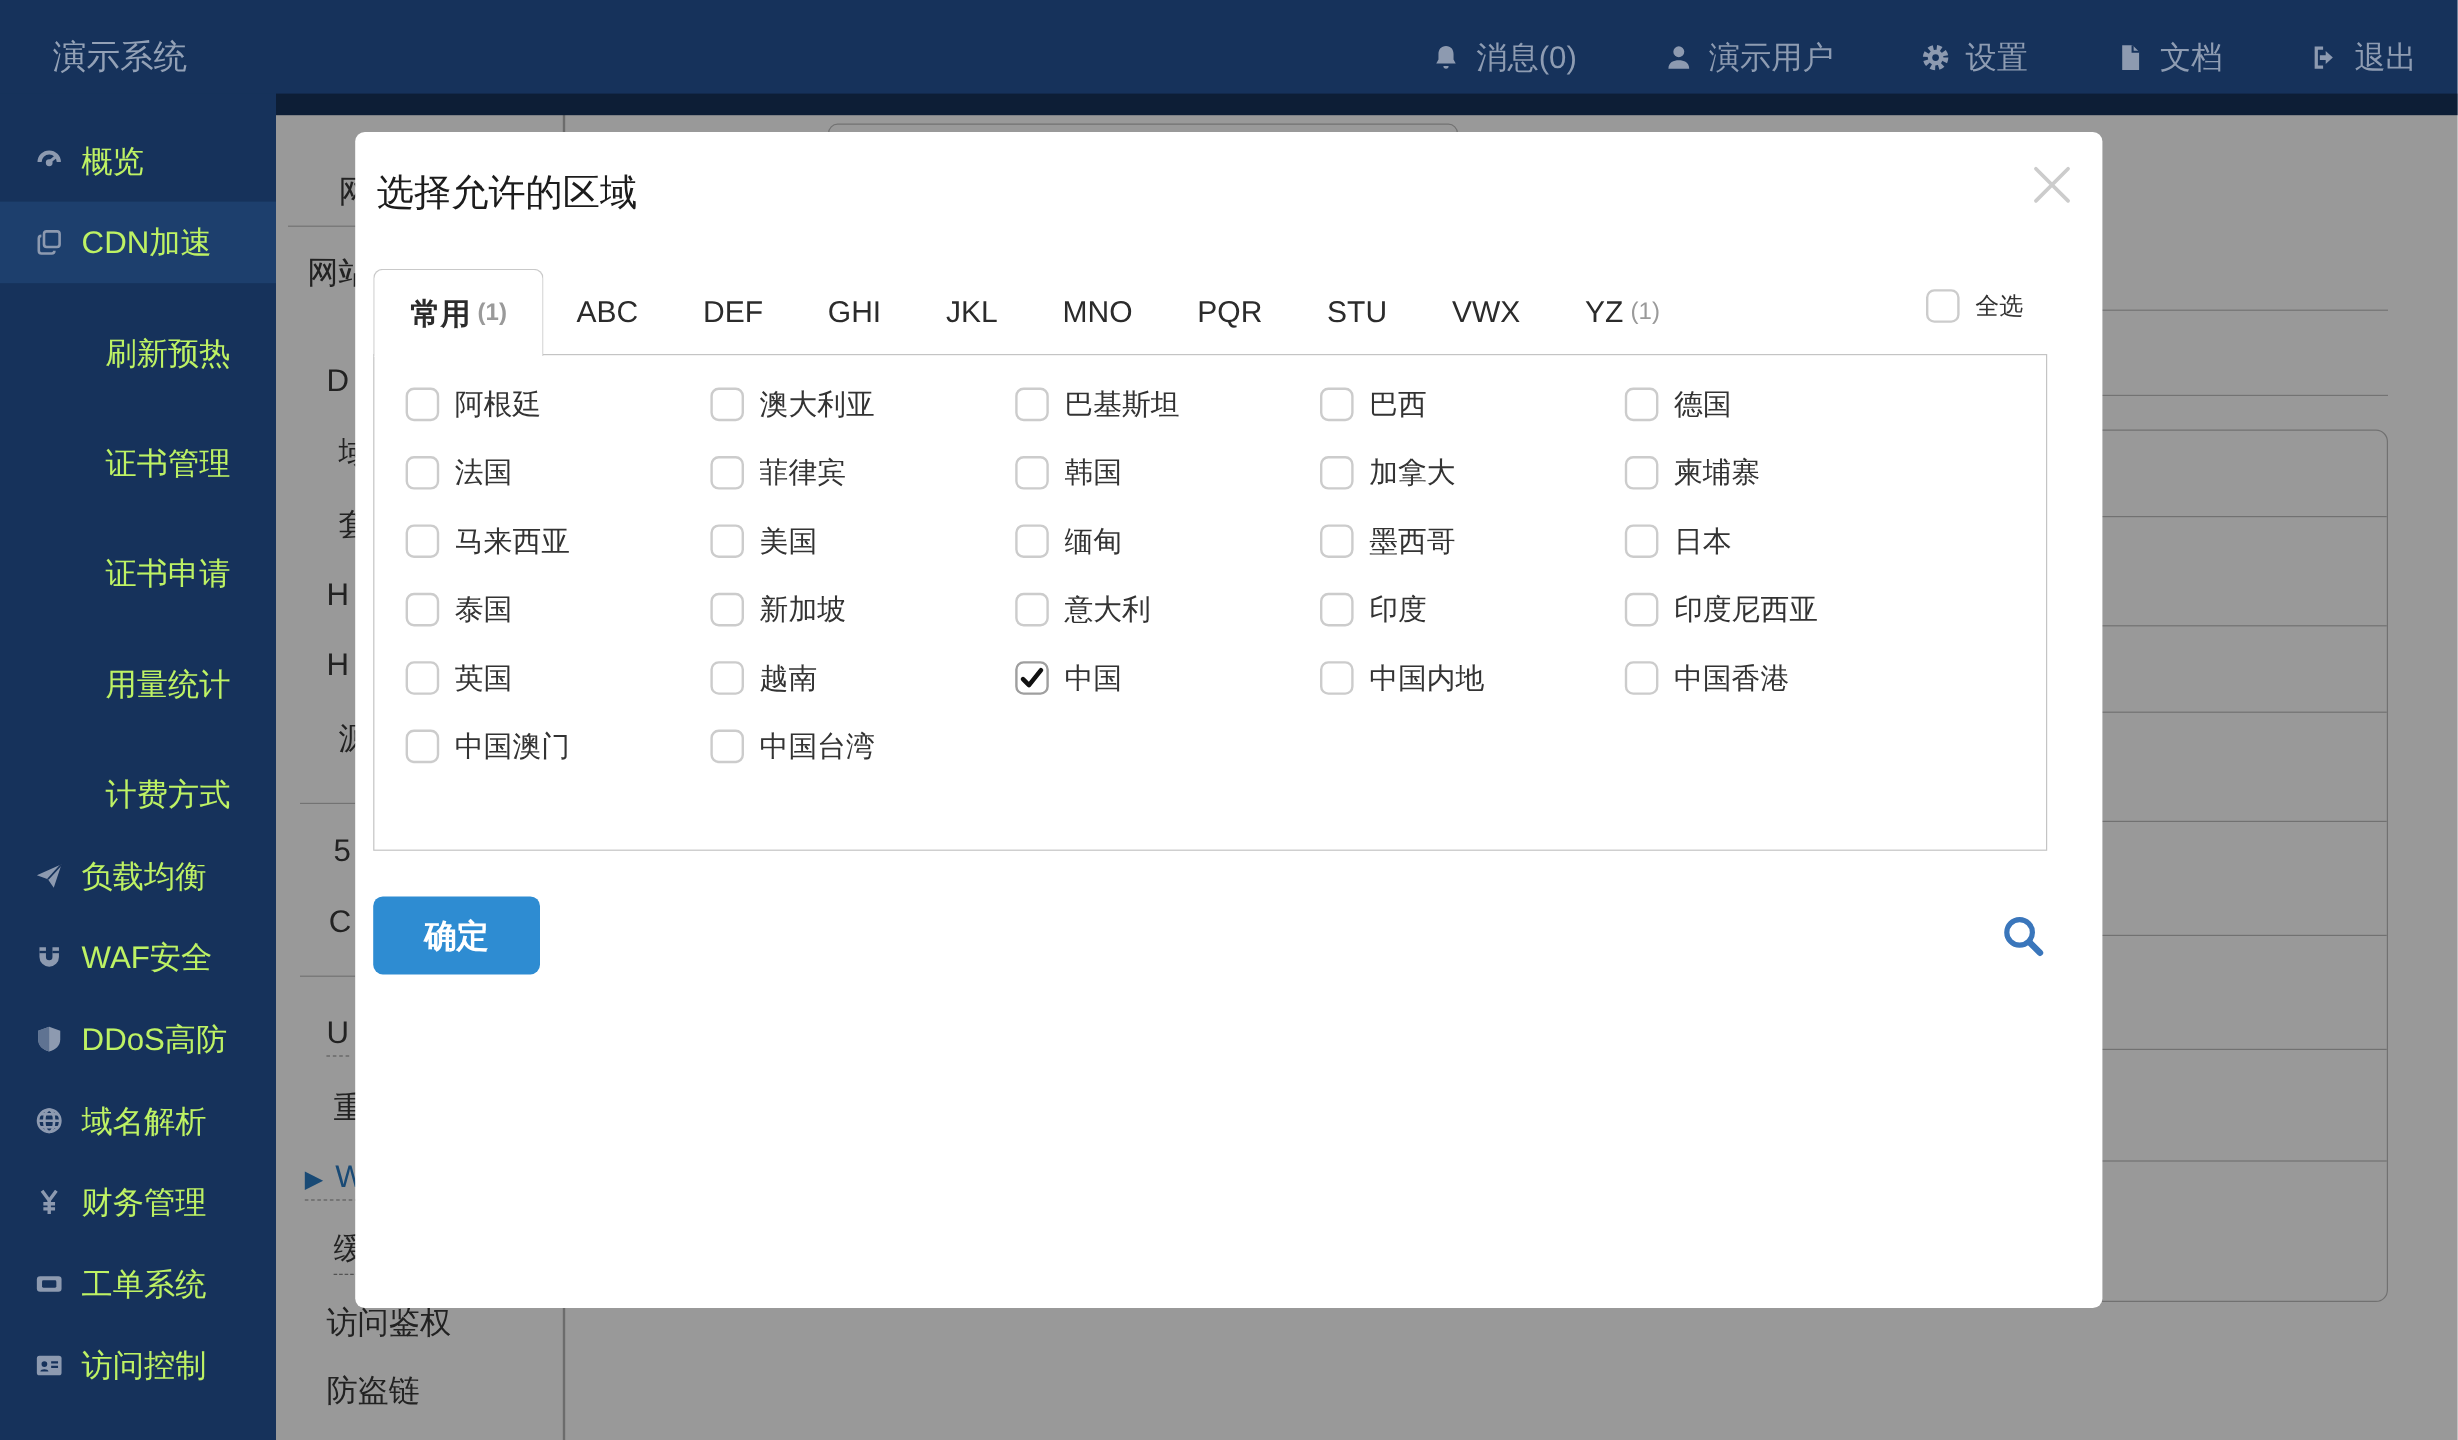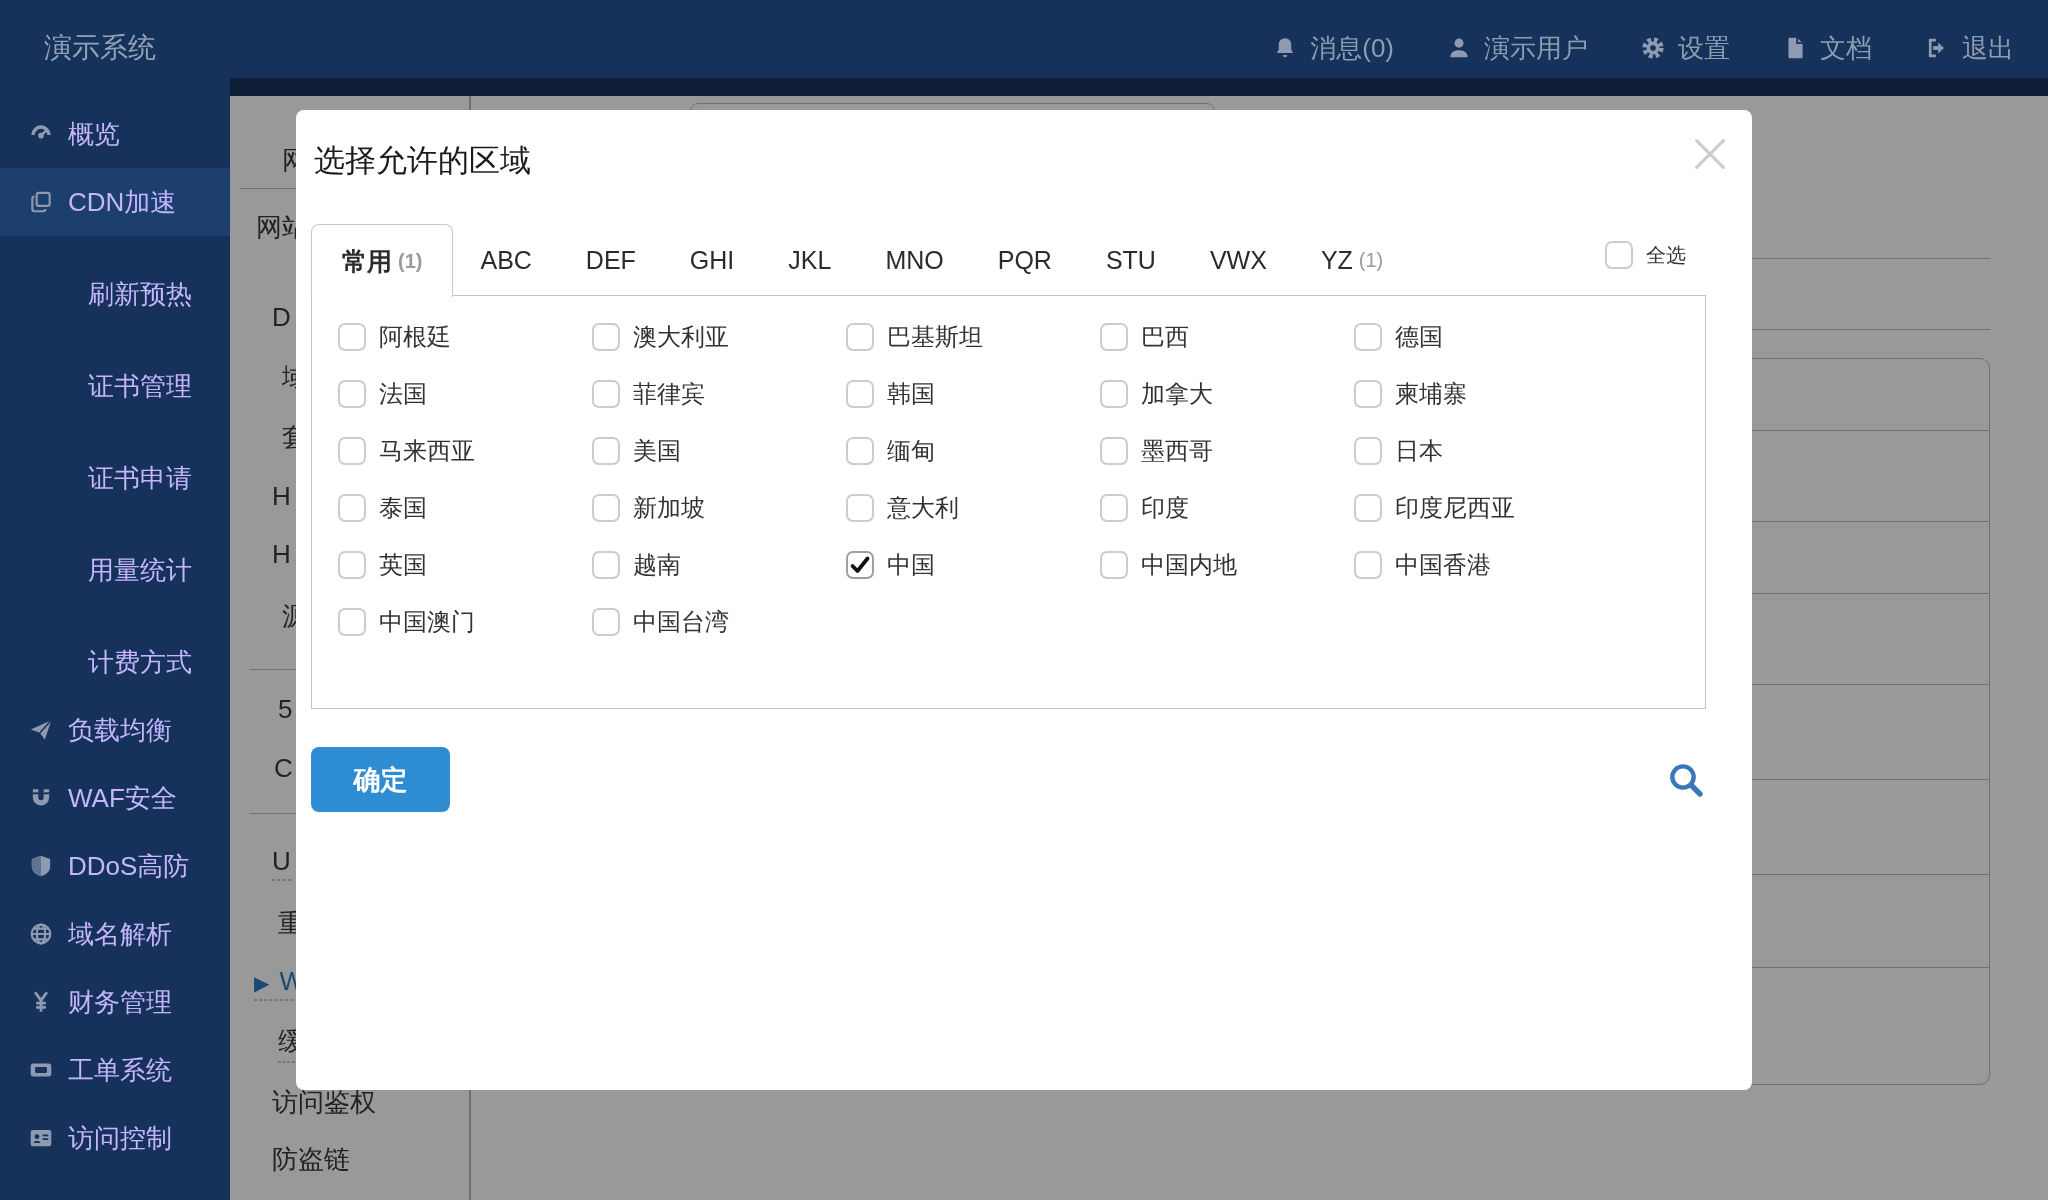--- a/index.html
+++ b/index.html
@@ -4,26 +4,26 @@
 <style>
   html,body{margin:0;padding:0;}
   body{
     width:2048px;height:1200px;position:relative;overflow:hidden;background:#fff;
     font-family:"Liberation Sans","DejaVu Sans",sans-serif;
   }
   
   .navbar{position:absolute;left:0;top:0;width:2048px;height:96px;background:#16325B;z-index:6;display:flex;align-items:center;}
   .brand{display:flex;align-items:center;gap:14px;margin-left:30px;color:#93A1B6;font-size:28px;}
   .brand .ic{color:#8D9AB0;display:flex;}
-  .nav-right{margin-left:auto;margin-right:34px;display:flex;gap:52px;}
+  .nav-right{margin-left:auto;margin-right:34px;display:flex;gap:72px;}
   .nav-item{display:flex;align-items:center;gap:12px;color:#8E9CB2;font-size:26px;cursor:pointer;white-space:nowrap;}
   .nav-item .ic{display:flex;color:#8D9AB0;}
   
   .sidebar{position:absolute;left:0;top:78px;width:230px;bottom:0;background:#16325B;z-index:6;padding-top:22px;box-sizing:border-box;}
-  .side-item{height:68px;display:flex;align-items:center;color:#c4b5fd;font-size:26px;cursor:pointer;padding-left:28px;}
+  .side-item{height:68px;display:flex;align-items:center;color:#bef264;font-size:26px;cursor:pointer;padding-left:28px;}
   .side-item .ic{width:26px;display:flex;justify-content:center;margin-right:14px;color:#8D9AB0;}
   .side-item.sub{padding-left:88px;margin-top:24px;}
   .side-item.active{background:#1D3F6D;}
   
   .content{position:absolute;left:230px;top:78px;right:0;bottom:0;background:#fff;z-index:1;}
   .frag{position:absolute;transform:translateY(-50%);font-size:26px;color:#3a3a3a;white-space:nowrap;}
   .frag.dashed{border-bottom:1px dashed #8a8a8a;padding-bottom:3px;}
   .frag.blue{color:#2B7CC4;}
   .frag .caret{color:#2B7CC4;margin-right:10px;font-size:20px;}
   .vline{position:absolute;left:239px;top:0;bottom:0;width:0;border-left:2px solid #b5b5b5;}

